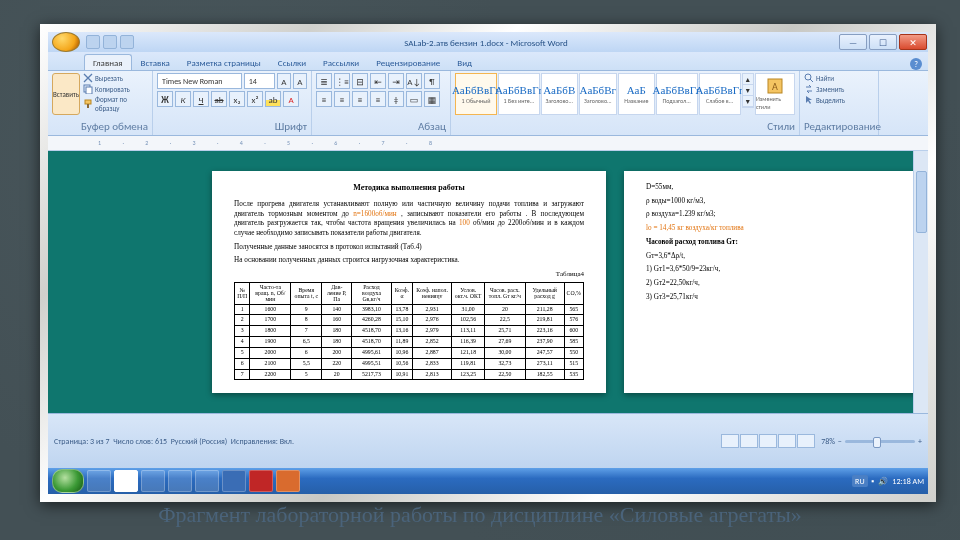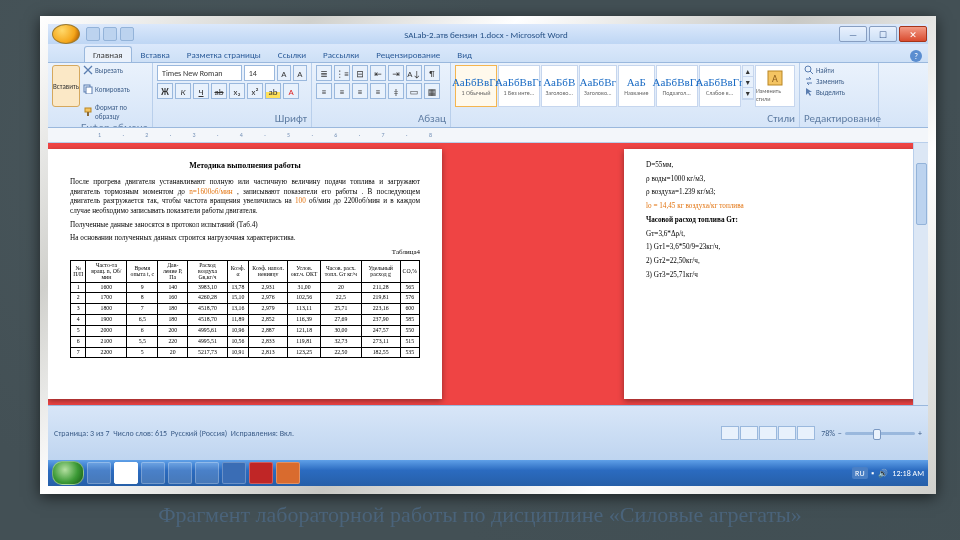--- a/index.html
+++ b/index.html
@@ -1,20 +1,20 @@
 <!DOCTYPE html>
 <html><head>
 <meta charset="utf-8">
 <style>
 html,body{margin:0;padding:0;width:960px;height:540px;font-family:Calibri,Arial,sans-serif;overflow:hidden}
 .slate-bg{width:960px;height:540px;background:#435055;position:relative}
 .slate-bg:before{content:"";position:absolute;inset:0;background:
  radial-gradient(circle at 20% 30%,rgba(80,95,100,.4) 0,transparent 40%),
  radial-gradient(circle at 80% 70%,rgba(60,75,80,.4) 0,transparent 40%);}
-.wframe{position:absolute;left:40px;top:16px;width:880px;height:462px;border:8px solid transparent;
+.wframe{position:absolute;left:40px;top:24px;width:880px;height:462px;border:8px solid transparent;
  border-image:linear-gradient(135deg,#fff 0%,#d0d0cc 20%,#fff 35%,#c8c8c4 55%,#fff 75%,#d0d0cc 100%) 8;
  box-shadow:0 3px 14px rgba(0,0,0,.6)}
 .caption{position:absolute;left:0;right:0;bottom:12px;text-align:center;color:#4a637a;font-size:22px;font-family:"Times New Roman",serif}
 .word{position:absolute;inset:0;background:#cde0f6;display:flex;flex-direction:column;font-size:9px;color:#333}
 .titlebar{height:20px;background:linear-gradient(#dbe8fb,#bed6f4);display:flex;align-items:center}
 .office-btn{width:26px;height:18px;margin:1px 4px;border-radius:50%;background:radial-gradient(circle at 35% 30%,#ffd96b,#f4a61a 60%,#ad5900 90%);border:1px solid #9c7a2e}
 .qat{display:flex;gap:3px;margin-left:2px}
 .qat span{width:12px;height:12px;background:#bcd3ef;border:1px solid #93b3d9;border-radius:2px}
 .ttitle{flex:1;text-align:center;font-size:9px;color:#265186}
 .winbtns{display:flex}
@@ -23,37 +23,37 @@
 .tabs{height:18px;background:linear-gradient(#dbe8fb,#cde0f6);display:flex;align-items:flex-end;padding-left:36px;gap:1px;border-bottom:1px solid #9ab8dd}
 .tab{padding:2px 8px;font-size:9px;color:#2b5b99;cursor:pointer;border-radius:3px 3px 0 0}
 .tab.active{background:#eaf1fb;border:1px solid #9ab8dd;border-bottom:none;color:#3b3b3b}
 .helpq{margin-left:auto;margin-right:6px;width:12px;height:12px;border-radius:50%;background:#5a8dd0;color:#fff;text-align:center;line-height:12px;font-size:8px}
 .ribbon{height:64px;background:linear-gradient(#eaf2fc,#d6e5f8);display:flex;border-bottom:1px solid #9ab8dd;overflow:hidden}
 .grp{border-right:1px solid #b9cfeb;padding:2px 4px;display:flex;flex-direction:column;justify-content:space-between}
 .grp-lbl{text-align:right;font-size:11px;color:#5f7da3;white-space:nowrap}
 .clip{display:flex;gap:3px;align-items:flex-start}
 .bigbtn{width:26px;height:40px;background:#fbe8c6;border:1px solid #d5a85e;border-radius:3px;display:flex;flex-direction:row;align-items:center;justify-content:flex-end;font-size:7px}
 .bigbtn svg{margin-top:2px}
-.clip-side{display:flex;flex-direction:column;gap:9px;font-size:7px;color:#3b5c88}
+.clip-side{display:flex;flex-direction:column;gap:1px;font-size:7px;color:#3b5c88}
 .clip-side span{display:flex;align-items:center;gap:2px}
 .clip-side svg{flex:none}
 .fontbox{display:flex;flex-direction:column;gap:2px}
 .frow{display:flex;gap:2px;align-items:center}
 .combo{background:#fff;border:1px solid #9ab8dd;height:14px;display:flex;align-items:center;padding:0 4px;font-size:8px}
 .sq{width:14px;height:14px;border:1px solid #9ab8dd;background:#e8f1fc;display:flex;align-items:center;justify-content:center;font-size:9px}
 .styles{display:flex;gap:1px;align-items:flex-start}
 .stylebtn{width:40px;height:40px;border:1px solid #c6d6ee;background:#fff;display:flex;flex-direction:column;align-items:center;justify-content:center;font-size:6px;color:#666}
 .stylebtn .prev{font-family:Cambria,serif;font-size:11px;color:#1a6bc4}
 .stylebtn.sel{border-color:#f4b550;background:#fff9ec}
 .vscroll{width:12px;display:flex;flex-direction:column;border:1px solid #c6d6ee}
 .vscroll div{flex:1;border-bottom:1px solid #c6d6ee;background:#e8f1fc;text-align:center;font-size:8px}
 .edit-grp{display:flex;flex-direction:column;gap:1px;font-size:7px;color:#3b5c88}
 .edit-grp span{display:flex;align-items:center;gap:2px}
 .ruler{height:14px;background:#f3f6fa;border-bottom:1px solid #b9cfeb;display:flex;align-items:center;padding-left:50px;font-size:6px;color:#7793b8;letter-spacing:10px}
-.docarea{flex:1;background:#ef4444;display:flex;gap:18px;justify-content:space-between;padding:6px 0;overflow:hidden;position:relative}
+.docarea{flex:1;background:#0f766e;display:flex;gap:18px;justify-content:flex-end;padding:20px 0;overflow:hidden;position:relative}
 .page{width:350px;background:#fff;box-shadow:0 2px 6px rgba(0,0,0,.4);padding:12px 22px;font-family:"Times New Roman",serif;font-size:7.2px;color:#000;line-height:1.35}
 .page h4{text-align:center;font-size:8px;margin:0 0 6px 0;font-weight:bold}
 .page p{margin:0 0 4px 0;text-align:justify}
 .orng{color:#e2730f}
 .tbl-title{text-align:right;font-size:7px;margin:4px 0 2px}
 table.dt{border-collapse:collapse;width:100%;font-size:5.8px}
 table.dt th,table.dt td{border:1px solid #000;padding:1px 2px;text-align:center}
 table.dt th{font-weight:normal;line-height:1.1}
 .rsb{position:absolute;right:0;top:0;bottom:0;width:14px;background:#dce7f5;border-left:1px solid #b9cfeb}
 .rsb:before{content:"";position:absolute;left:2px;top:20px;width:9px;height:60px;background:#bcd3ef;border:1px solid #93b3d9;border-radius:2px}

